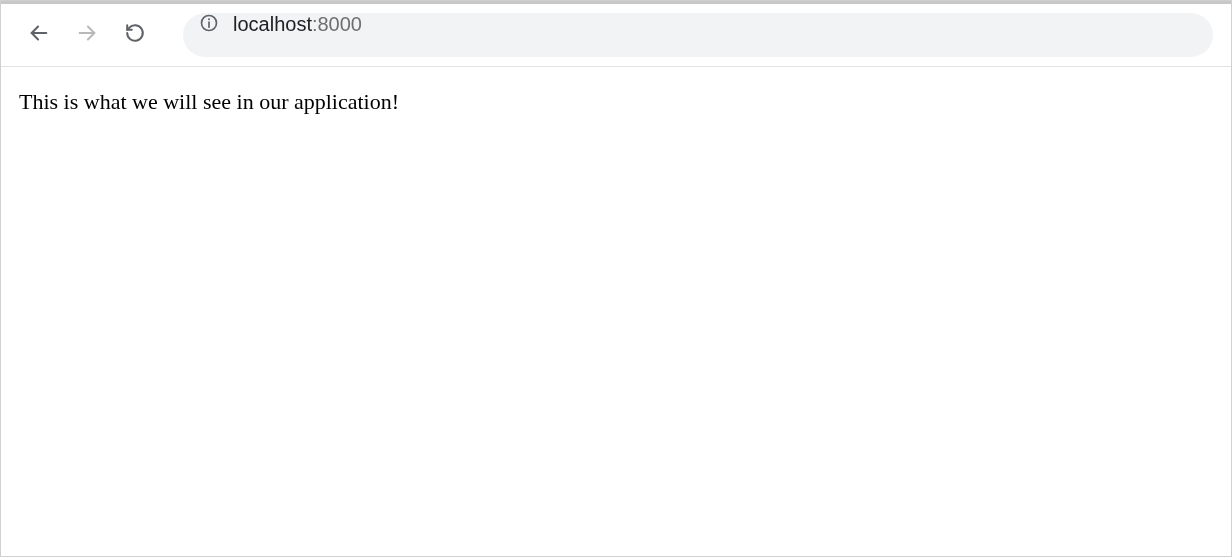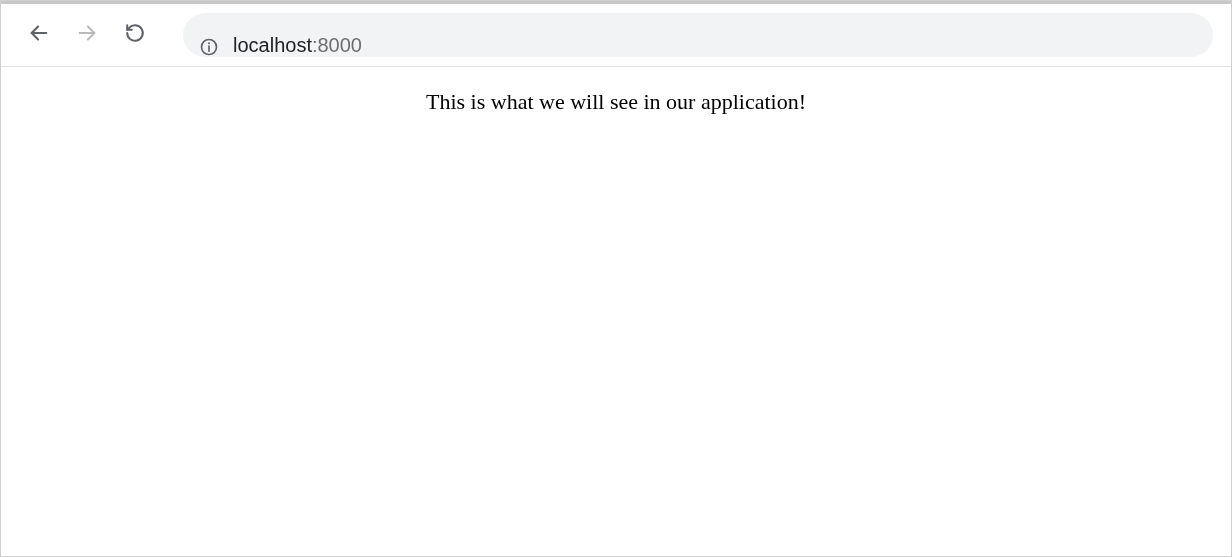--- a/index.html
+++ b/index.html
@@ -40,21 +40,21 @@
     .nav-button svg {
       width: 22px;
       height: 22px;
     }
     .address-bar {
       flex: 1;
       height: 44px;
       background: #f1f3f4;
       border-radius: 22px;
       display: flex;
-      align-items: flex-end;
+      align-items: flex-start;
       padding: 0 16px;
       margin-left: 20px;
       gap: 14px;
     }
     .info-icon {
       width: 20px;
       height: 20px;
       display: flex;
       align-items: center;
       justify-content: center;
@@ -65,21 +65,20 @@
       font-family: Arial, sans-serif;
     }
     .url-host {
       color: #202124;
     }
     .url-port {
       color: #6e6e6e;
     }
     .page-content {
       padding: 22px 18px;
-      text-align: center;
     }
     .page-text {
       font-family: "Times New Roman", Times, serif;
       font-size: 22px;
       color: #000000;
     }
   </style>
 </head>
 <body>
 

